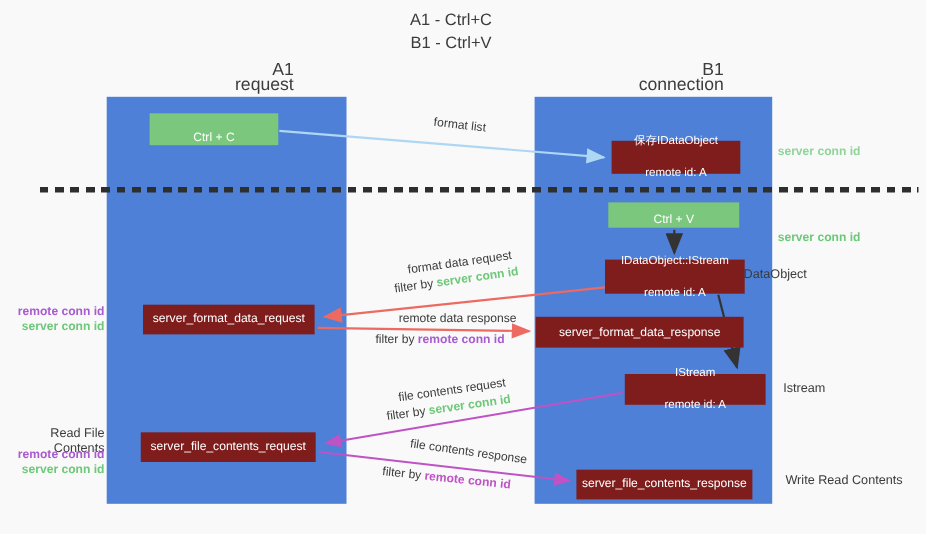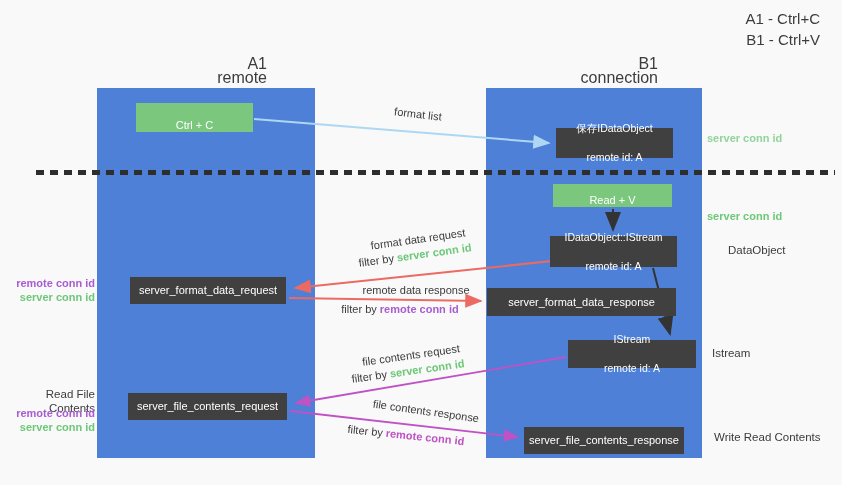--- a/index.html
+++ b/index.html
@@ -1,27 +1,27 @@
 <!DOCTYPE html>
 <html><head>
 <meta charset="utf-8">
 <style>
   html,body{margin:0;padding:0;background:#f9f9f9;}
   .canvas{position:relative;width:842px;height:485px;background:#f9f9f9;overflow:hidden;
           font-family:"Liberation Sans", sans-serif;color:#3b3b3b;}
   .abs{position:absolute;}
-  .title{top:8px;left:0;width:820px;text-align:right;font-size:15px;line-height:21px;color:#3c3c3c;}
+  .title{top:8px;left:0;width:820px;text-align:center;font-size:15px;line-height:21px;color:#3c3c3c;}
   .col-header{top:57px;width:120px;text-align:right;font-size:16px;line-height:14px;color:#3c3c3c;}
   .lifeline{top:88px;height:370px;background:#4d80d6;}
   .separator{top:170px;left:36px;width:799px;height:5px;
              background:repeating-linear-gradient(to right,#2e2e2e 0 8px,transparent 8px 14px);z-index:4;}
   .node{z-index:3;display:flex;flex-direction:column;align-items:center;justify-content:center;
         color:#fff;font-size:11px;line-height:13px;text-align:center;}
   .green-node{background:#7cc77e;justify-content:flex-end;}
-  .orange-node{background:#404040;gap:16px;}
+  .orange-node{background:#7f1d1d;gap:16px;}
   .mid-label{z-index:4;font-size:11px;text-align:center;color:#3b3b3b;white-space:nowrap;}
   .side-label{z-index:4;font-size:11.5px;white-space:nowrap;color:#3b3b3b;}
   .left-stack{left:0;width:95px;text-align:right;font-size:11px;font-weight:bold;line-height:13.5px;z-index:4;}
   .green-txt{color:#6dc878;font-weight:bold;}
   .green-light-txt{color:#90d49a;font-weight:bold;}
   .purple-txt{color:#a95cd0;font-weight:bold;}
   .magenta-txt{color:#bf52c5;font-weight:bold;}
   svg.arrows{position:absolute;left:0;top:0;z-index:2;pointer-events:none;}
 </style>
 </head>
@@ -29,21 +29,21 @@
 
 <div class="canvas">
 
   <div class="abs title">
     <div>A1 - Ctrl+C</div>
     <div>B1 - Ctrl+V</div>
   </div>
 
   <div class="abs col-header" style="left:147px;">
     <div>A1</div>
-    <div>remote</div>
+    <div>request</div>
   </div>
   <div class="abs col-header" style="left:538px;">
     <div>B1</div>
     <div>connection</div>
   </div>
 
   <div class="abs lifeline" style="left:97px;width:218px;"></div>
   <div class="abs lifeline" style="left:486px;width:216px;"></div>
 
   <div class="abs separator"></div>
@@ -75,21 +75,21 @@
   <div class="abs node green-node" style="left:136px;top:103px;width:117px;height:29px;">
     <div>Ctrl + C</div>
   </div>
 
   <div class="abs node orange-node" style="left:556px;top:128px;width:117px;height:30px;font-size:10.5px;">
     <div>保存IDataObject</div>
     <div>remote id: A</div>
   </div>
 
   <div class="abs node green-node" style="left:553px;top:184px;width:119px;height:23px;">
-    <div>Read + V</div>
+    <div>Ctrl + V</div>
   </div>
 
   <div class="abs node orange-node" style="left:550px;top:236px;width:127px;height:31px;font-size:10.5px;">
     <div>IDataObject::IStream</div>
     <div>remote id: A</div>
   </div>
 
   <div class="abs node orange-node" style="left:130px;top:277px;width:156px;height:27px;justify-content:center;">
     <div>server_format_data_request</div>
   </div>
@@ -124,21 +124,21 @@
   <div class="abs mid-label" style="left:351px;top:349px;width:120px;transform:rotate(-8deg);">file contents request</div>
 
   <div class="abs mid-label" style="left:343px;top:365px;width:130px;transform:rotate(-8deg);"><span>filter by </span><span class="green-txt">server conn id</span></div>
 
   <div class="abs mid-label" style="left:361px;top:405px;width:130px;transform:rotate(8deg);">file contents response</div>
 
   <div class="abs mid-label" style="left:341px;top:429px;width:130px;transform:rotate(6deg);"><span>filter by </span><span class="magenta-txt">remote conn id</span></div>
 
   <div class="abs side-label green-light-txt" style="left:707px;top:132px;font-size:11px;">server conn id</div>
   <div class="abs side-label green-txt" style="left:707px;top:210px;font-size:11px;">server conn id</div>
-  <div class="abs side-label" style="left:728px;top:244px;">DataObject</div>
+  <div class="abs side-label" style="left:676px;top:244px;">DataObject</div>
   <div class="abs side-label" style="left:712px;top:347px;">Istream</div>
   <div class="abs side-label" style="left:714px;top:431px;">Write Read Contents</div>
 
   <div class="abs left-stack" style="top:277px;">
     <div class="purple-txt">remote conn id</div>
     <div class="green-txt">server conn id</div>
   </div>
 
   <div class="abs left-stack" style="top:388px;font-weight:normal;font-size:11.5px;color:#3b3b3b;">Read File Contents</div>
 

